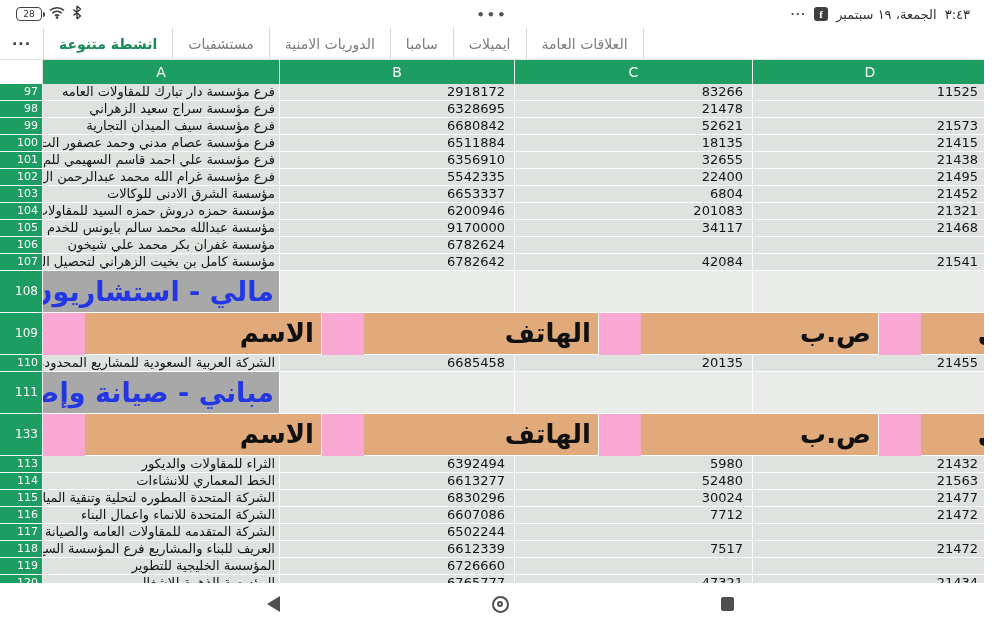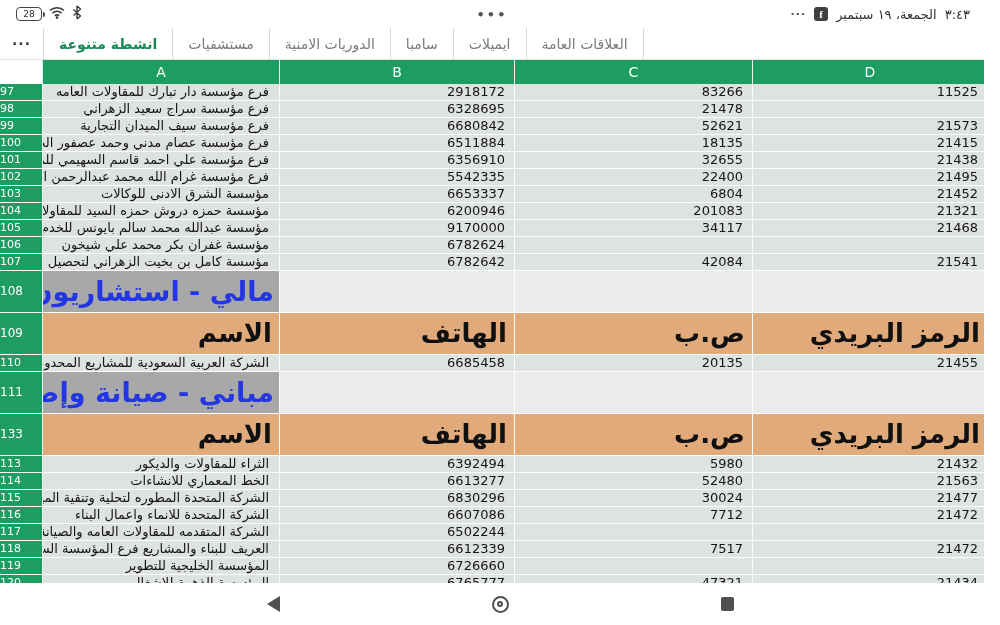--- a/index.html
+++ b/index.html
@@ -33,38 +33,38 @@
     border-right:1px solid #d8d8d8;direction:rtl;white-space:nowrap;}
   .tab.active{color:#168a58;font-weight:bold;}
 
   
   .sheet{width:1000px;}
   .grid-row{display:grid;grid-template-columns:43px 237px 235px 238px 235px 12px;}
   .colhead{height:24px;}
   .corner{background:#fff;border-right:1px solid #e0e0e0;border-bottom:1px solid #e0e0e0;}
   .colcell{background:#1e9d62;color:#fff;font-size:14px;text-align:center;line-height:24px;
     border-right:1px solid #f3f3f3;border-bottom:1px solid #f3f3f3;}
-  .rownum{background:#1e9d62;color:#fff;font-size:11px;text-align:left;padding-right:4px;
+  .rownum{background:#1e9d62;color:#fff;font-size:11px;text-align:right;padding-right:4px;
     border-right:1px solid #f3f3f3;border-bottom:1px solid #fdfdfd;}
   .cell{border-right:1px solid #fdfdfd;border-bottom:1px solid #fdfdfd;overflow:hidden;
     white-space:nowrap;color:#141414;}
   
   .r-data{height:17px;}
   .r-data .rownum{line-height:16px;}
   .r-data .cell{background:#dfe3df;font-size:13px;line-height:16px;}
-  .r-data .c-a{direction:rtl;text-align:right;padding:0 10px;}
+  .r-data .c-a{direction:rtl;text-align:right;padding:0 4px;}
   .r-data .c-b,.r-data .c-c,.r-data .c-d{text-align:right;padding:0 9px;}
   
   .r-section{height:42px;}
   .r-section .rownum{line-height:41px;font-size:12px;}
   .r-section .cell{background:#e9ece9;line-height:41px;}
   .r-section .c-a{background:#a8a8a8;color:#2236e4;font-weight:bold;font-size:27px;
     direction:rtl;text-align:right;padding:0 5px;}
   
-  .r-header{height:42px;}
+  .r-header{height:42px;gap:42px;}
   .r-header .rownum{line-height:41px;font-size:12px;}
   .r-header .cell{background:#e0aa7a;color:#101010;font-weight:bold;font-size:26px;
     direction:rtl;text-align:right;padding:0 7px;line-height:41px;}
   
   .r-partial{height:8px;}
 
   
   .nav-bar{position:absolute;left:0;bottom:0;width:1000px;height:42px;background:#fff;
     display:flex;align-items:center;justify-content:center;gap:212px;}
   .nav-back{width:0;height:0;border-top:8px solid transparent;border-bottom:8px solid transparent;

